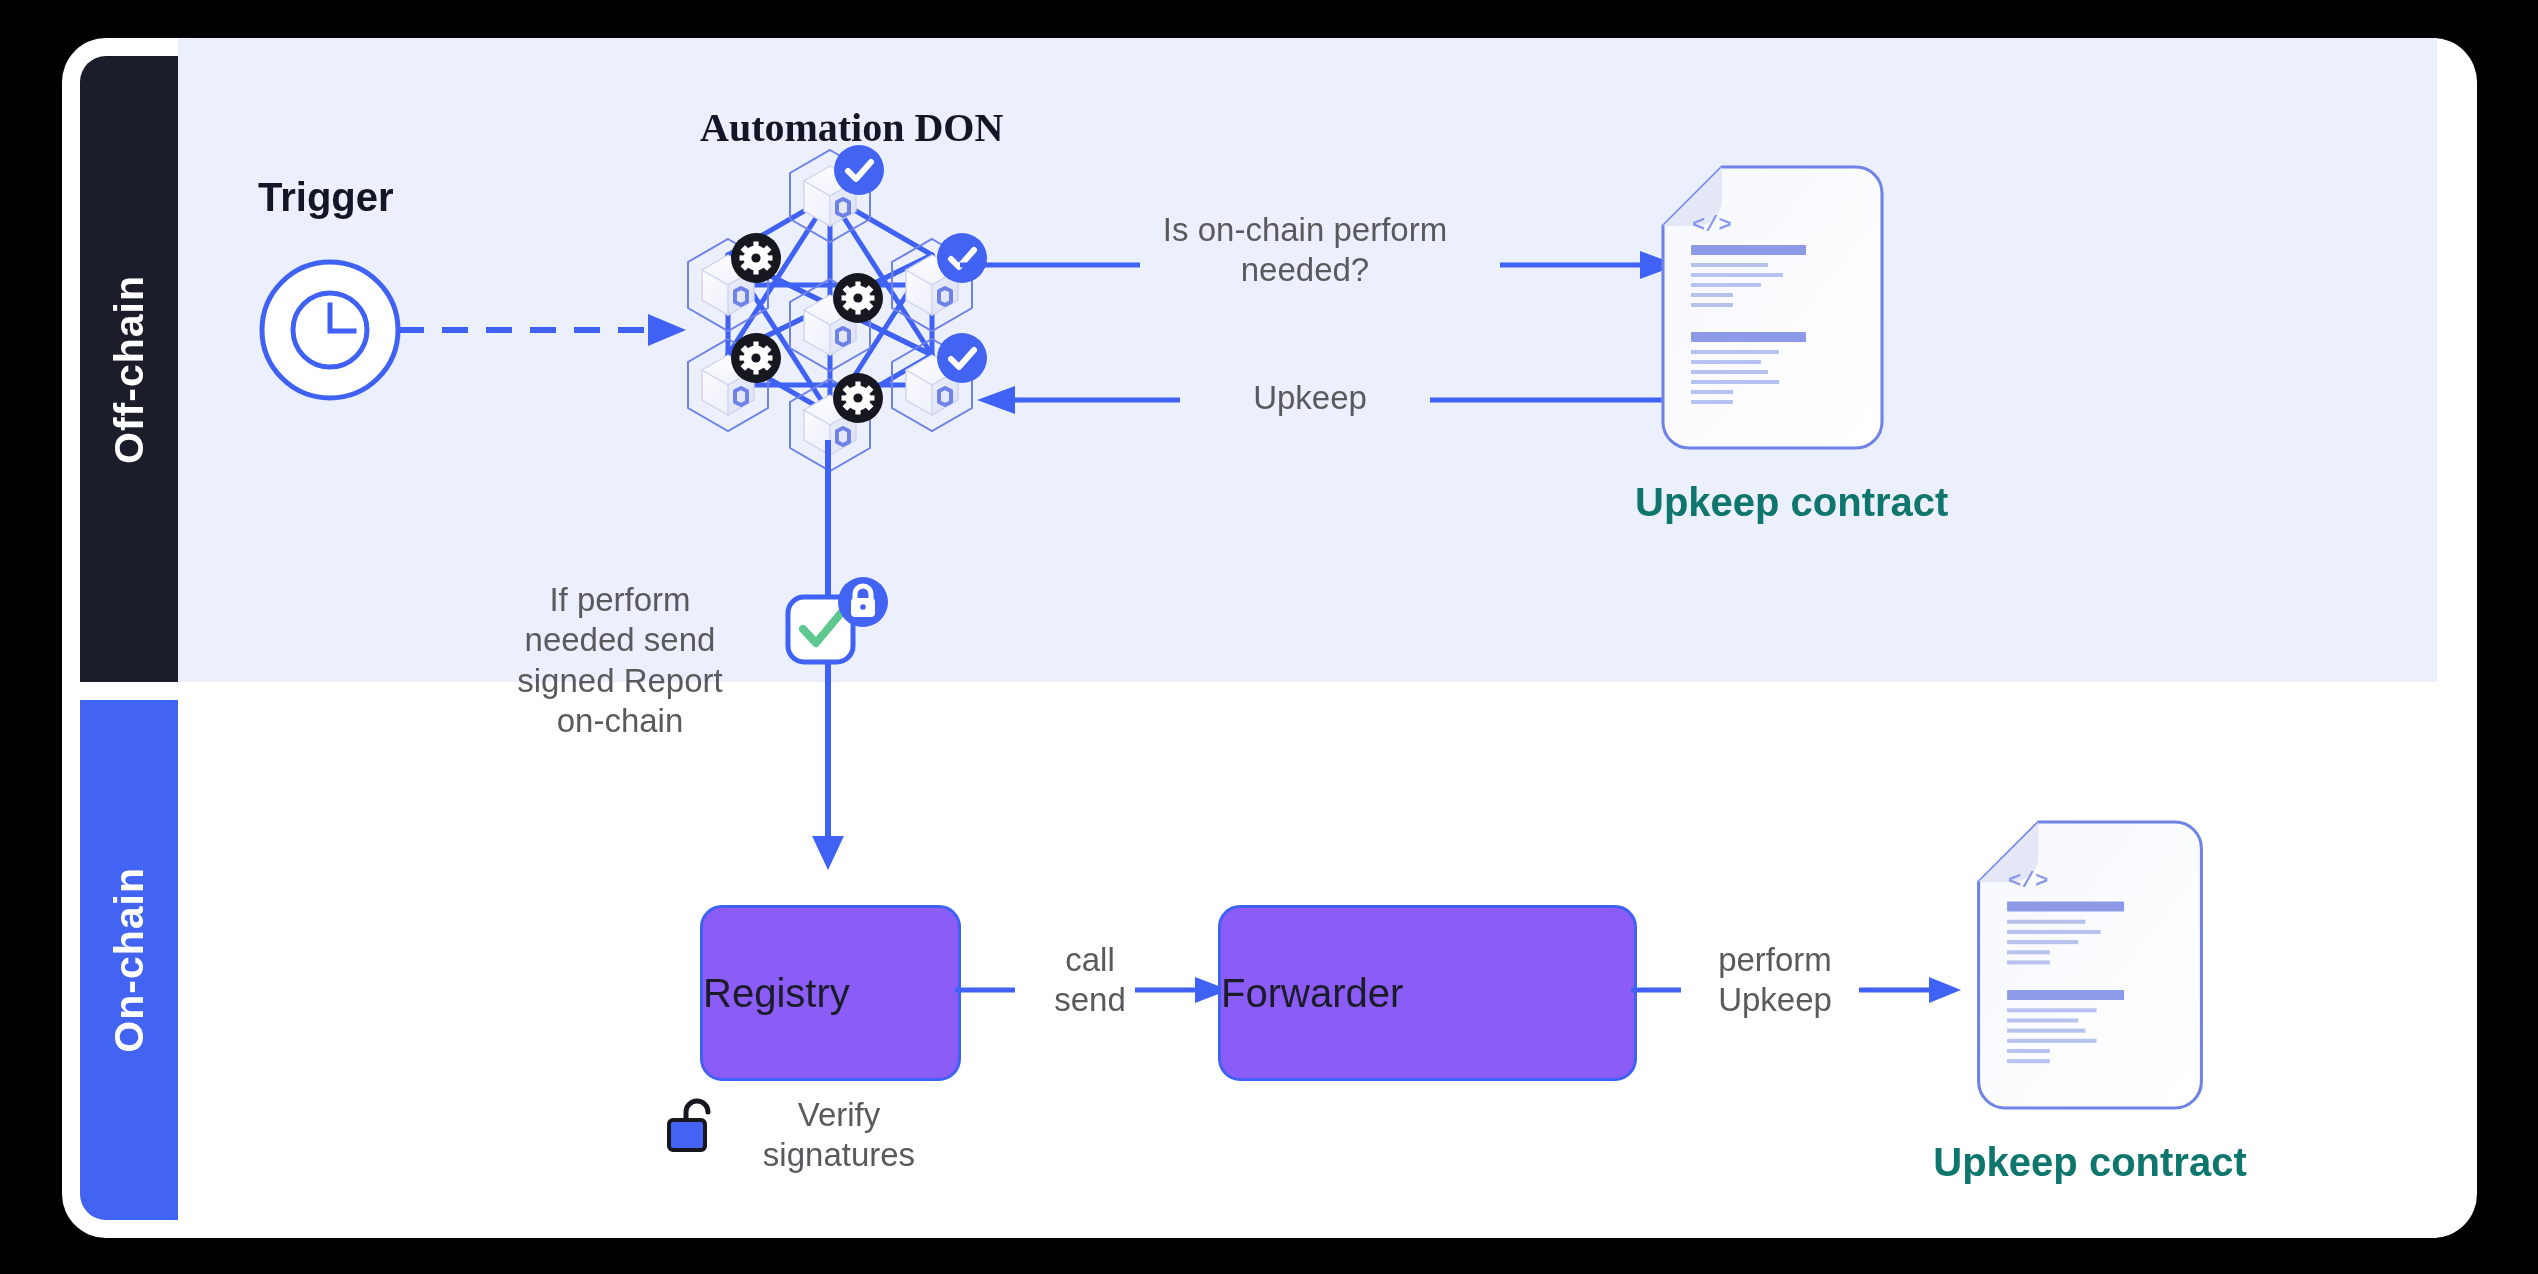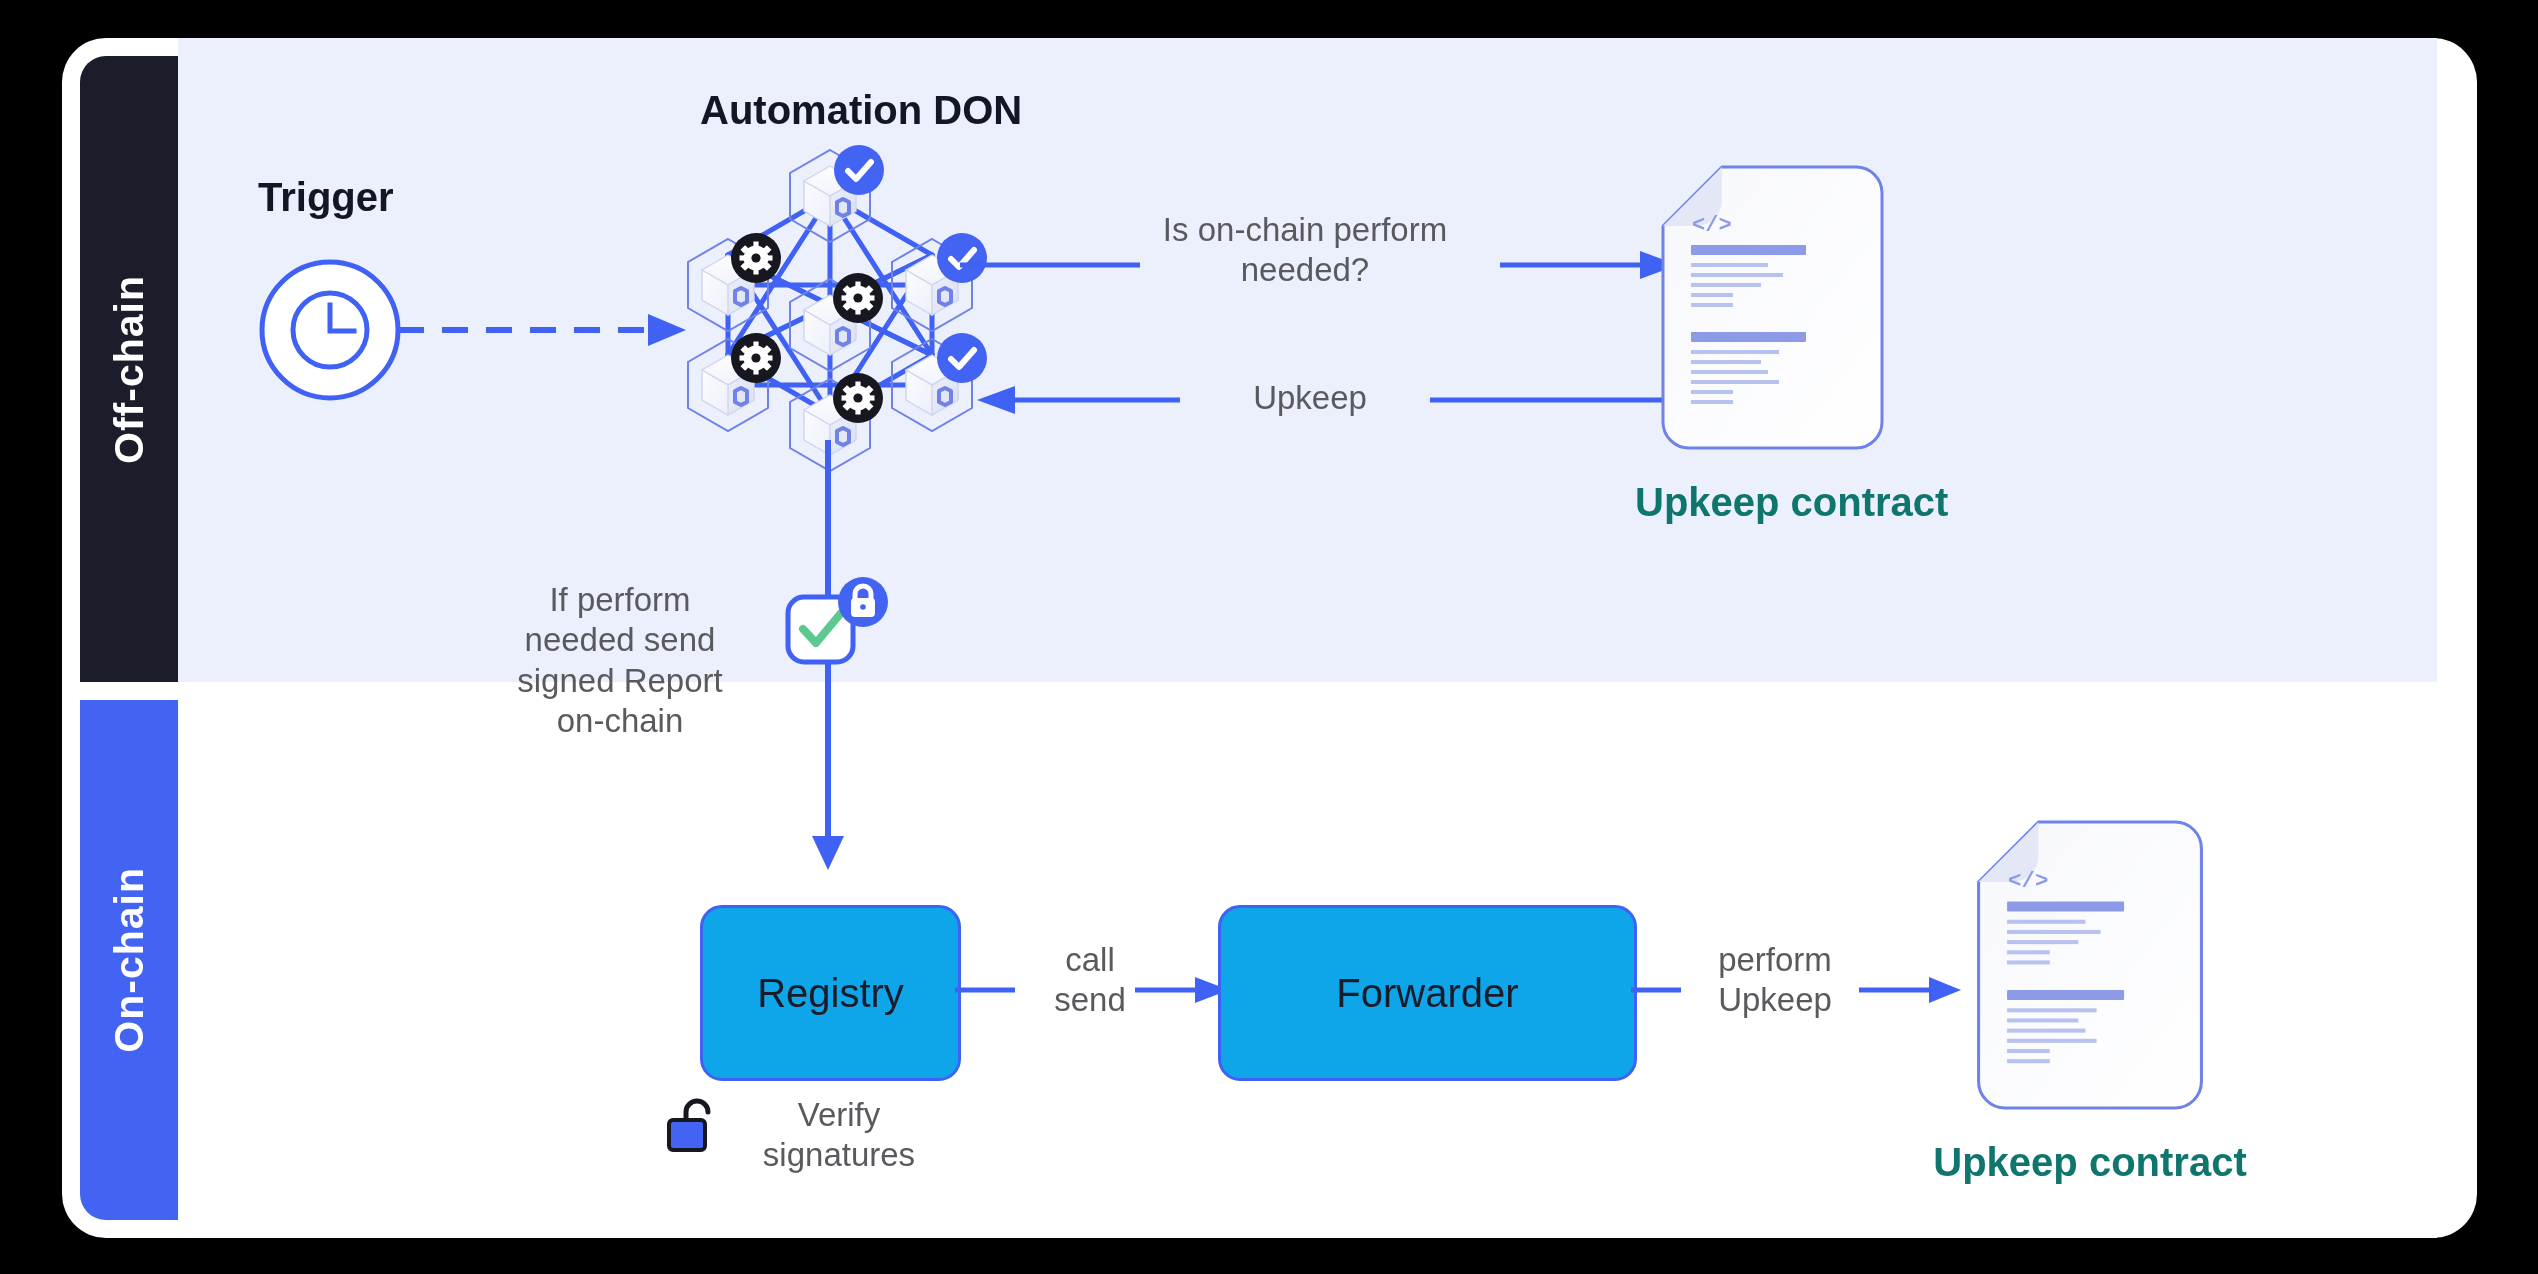--- a/index.html
+++ b/index.html
@@ -19,22 +19,22 @@
   
   .panel-off{position:absolute;left:178px;top:38px;width:2259px;height:644px;background:#eceffc;}
   .panel-on{position:absolute;left:178px;top:682px;width:2259px;height:556px;background:#ffffff;}
 
   .abs{position:absolute;}
 
   .h-title{font-weight:700;font-size:40px;color:#141527;white-space:nowrap;}
   .lbl{font-size:33px;color:#5a5a5e;line-height:1.22;text-align:center;white-space:pre-line;}
   .box-txt{font-size:40px;color:#1b1c2a;}
 
-  .procbox{position:absolute;background:#0ea5e9;border:3px solid #3f62f4;border-radius:22px;
-           display:flex;align-items:center;justify-content:center;}
+  .procbox{position:absolute;background:#8b5cf6;border:3px solid #3f62f4;border-radius:22px;
+           display:flex;align-items:center;justify-content:flex-start;}
 
   .doc-cap{position:absolute;font-weight:700;font-size:40px;color:#0f766e;white-space:nowrap;text-align:center;}
   svg{display:block;overflow:visible;}
 </style>
 </head>
 <body>
 
 <div id="stage">
   <div class="card"></div>
 
@@ -54,21 +54,21 @@
     <circle cx="75" cy="75" r="68" fill="#ffffff" stroke="#3f62f4" stroke-width="5"></circle>
     <circle cx="75" cy="75" r="37" fill="none" stroke="#3f62f4" stroke-width="5"></circle>
     <path d="M75 50 V76 H99" fill="none" stroke="#3f62f4" stroke-width="5" stroke-linecap="square"></path>
   </svg>
 
   <svg class="abs" style="left:398px;top:310px;" width="290" height="40">
     <line x1="0" y1="20" x2="250" y2="20" stroke="#3f62f4" stroke-width="6" stroke-dasharray="26 18"></line>
     <polygon points="250,4 288,20 250,36" fill="#3f62f4"></polygon>
   </svg>
 
-  <div class="abs h-title" style="left:700px;top:88px;">Automation DON</div>
+  <div class="abs h-title" style="left:700px;top:104px;font-family:Liberation Serif, serif;">Automation DON</div>
 
   <svg class="abs" style="left:660px;top:140px;" width="340" height="330" viewBox="0 0 340 330">
     <defs>
       <linearGradient id="cubeTop" x1="0" y1="0" x2="0" y2="1">
         <stop offset="0" stop-color="#fdfdff"></stop>
           <stop offset="1" stop-color="#f2f4fc"></stop>
       </linearGradient>
       <linearGradient id="cubeLeft" x1="0" y1="0" x2="1" y2="1">
         <stop offset="0" stop-color="#fbfcff"></stop>
           <stop offset="1" stop-color="#eef0fa"></stop>

